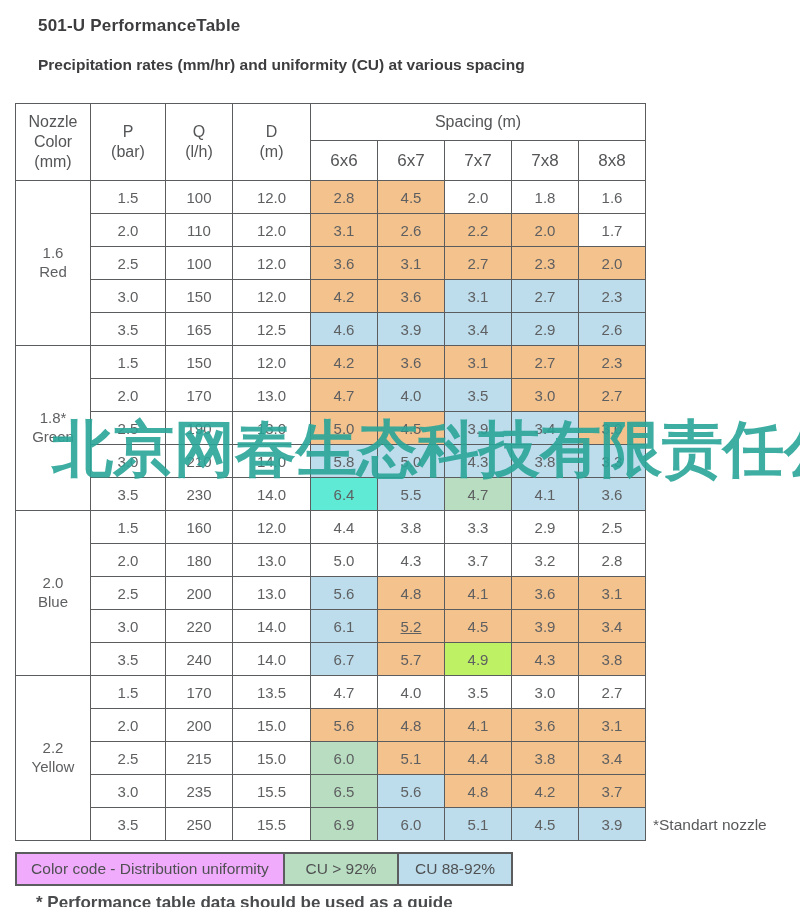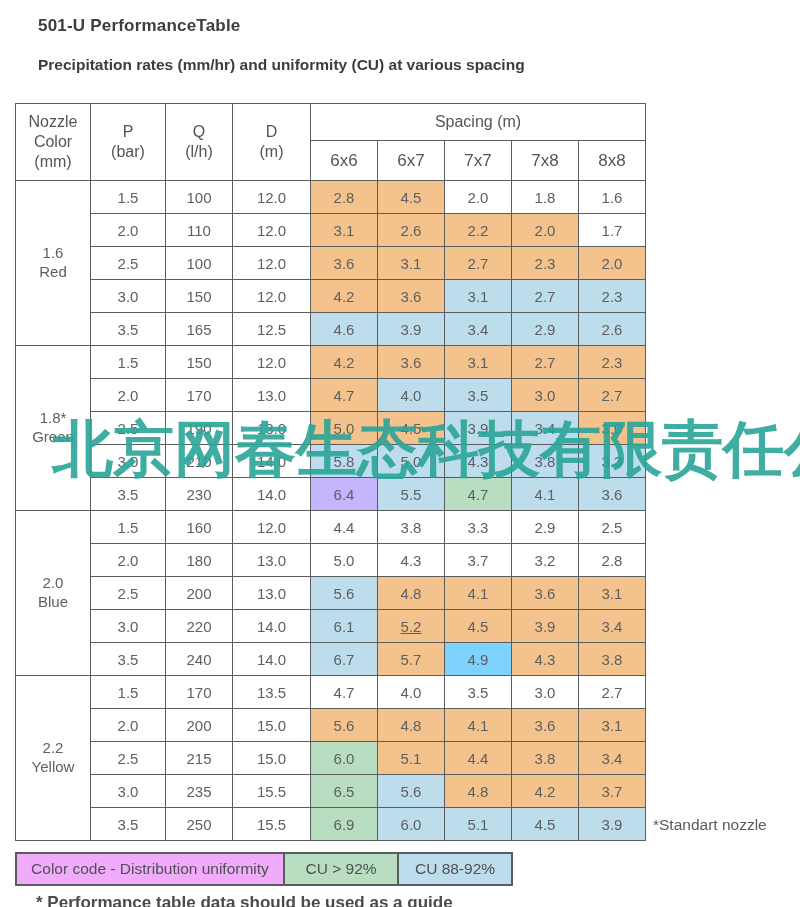--- a/index.html
+++ b/index.html
@@ -184,21 +184,21 @@
         <td style="background-color: rgb(189, 221, 236);">5.8</td>
         <td style="background-color: rgb(189, 221, 236);">5.0</td>
         <td style="background-color: rgb(189, 221, 236);">4.3</td>
         <td style="background-color: rgb(189, 221, 236);">3.8</td>
         <td style="background-color: rgb(189, 221, 236);">3.3</td>
       </tr>
       <tr>
         <td>3.5</td>
         <td>230</td>
         <td>14.0</td>
-        <td style="background-color: #c4b5fd; margin-left: 28px;">6.4</td>
+        <td style="background-color: #5eead4; margin-left: 28px;">6.4</td>
         <td style="background-color: rgb(189, 221, 236);">5.5</td>
         <td style="background-color: rgb(185, 221, 192);">4.7</td>
         <td style="background-color: rgb(189, 221, 236);">4.1</td>
         <td style="background-color: rgb(189, 221, 236);">3.6</td>
       </tr>
       <tr>
         <td rowspan="5" class="group-label pre">2.0
 Blue</td>
         <td>1.5</td>
         <td>160</td>
@@ -238,21 +238,21 @@
         <td style="background-color: rgb(244, 194, 141);">4.5</td>
         <td style="background-color: rgb(244, 194, 141);">3.9</td>
         <td style="background-color: rgb(244, 194, 141);">3.4</td>
       </tr>
       <tr>
         <td>3.5</td>
         <td>240</td>
         <td>14.0</td>
         <td style="background-color: rgb(189, 221, 236);">6.7</td>
         <td style="background-color: rgb(244, 194, 141);">5.7</td>
-        <td style="background-color: #7dd3fc;">4.9</td>
+        <td style="background-color: #bef264;">4.9</td>
         <td style="background-color: rgb(244, 194, 141);">4.3</td>
         <td style="background-color: rgb(244, 194, 141);">3.8</td>
       </tr>
       <tr>
         <td rowspan="5" class="group-label pre">2.2
 Yellow</td>
         <td>1.5</td>
         <td>170</td>
         <td>13.5</td>
         <td style="background-color: rgb(255, 255, 255);">4.7</td>

